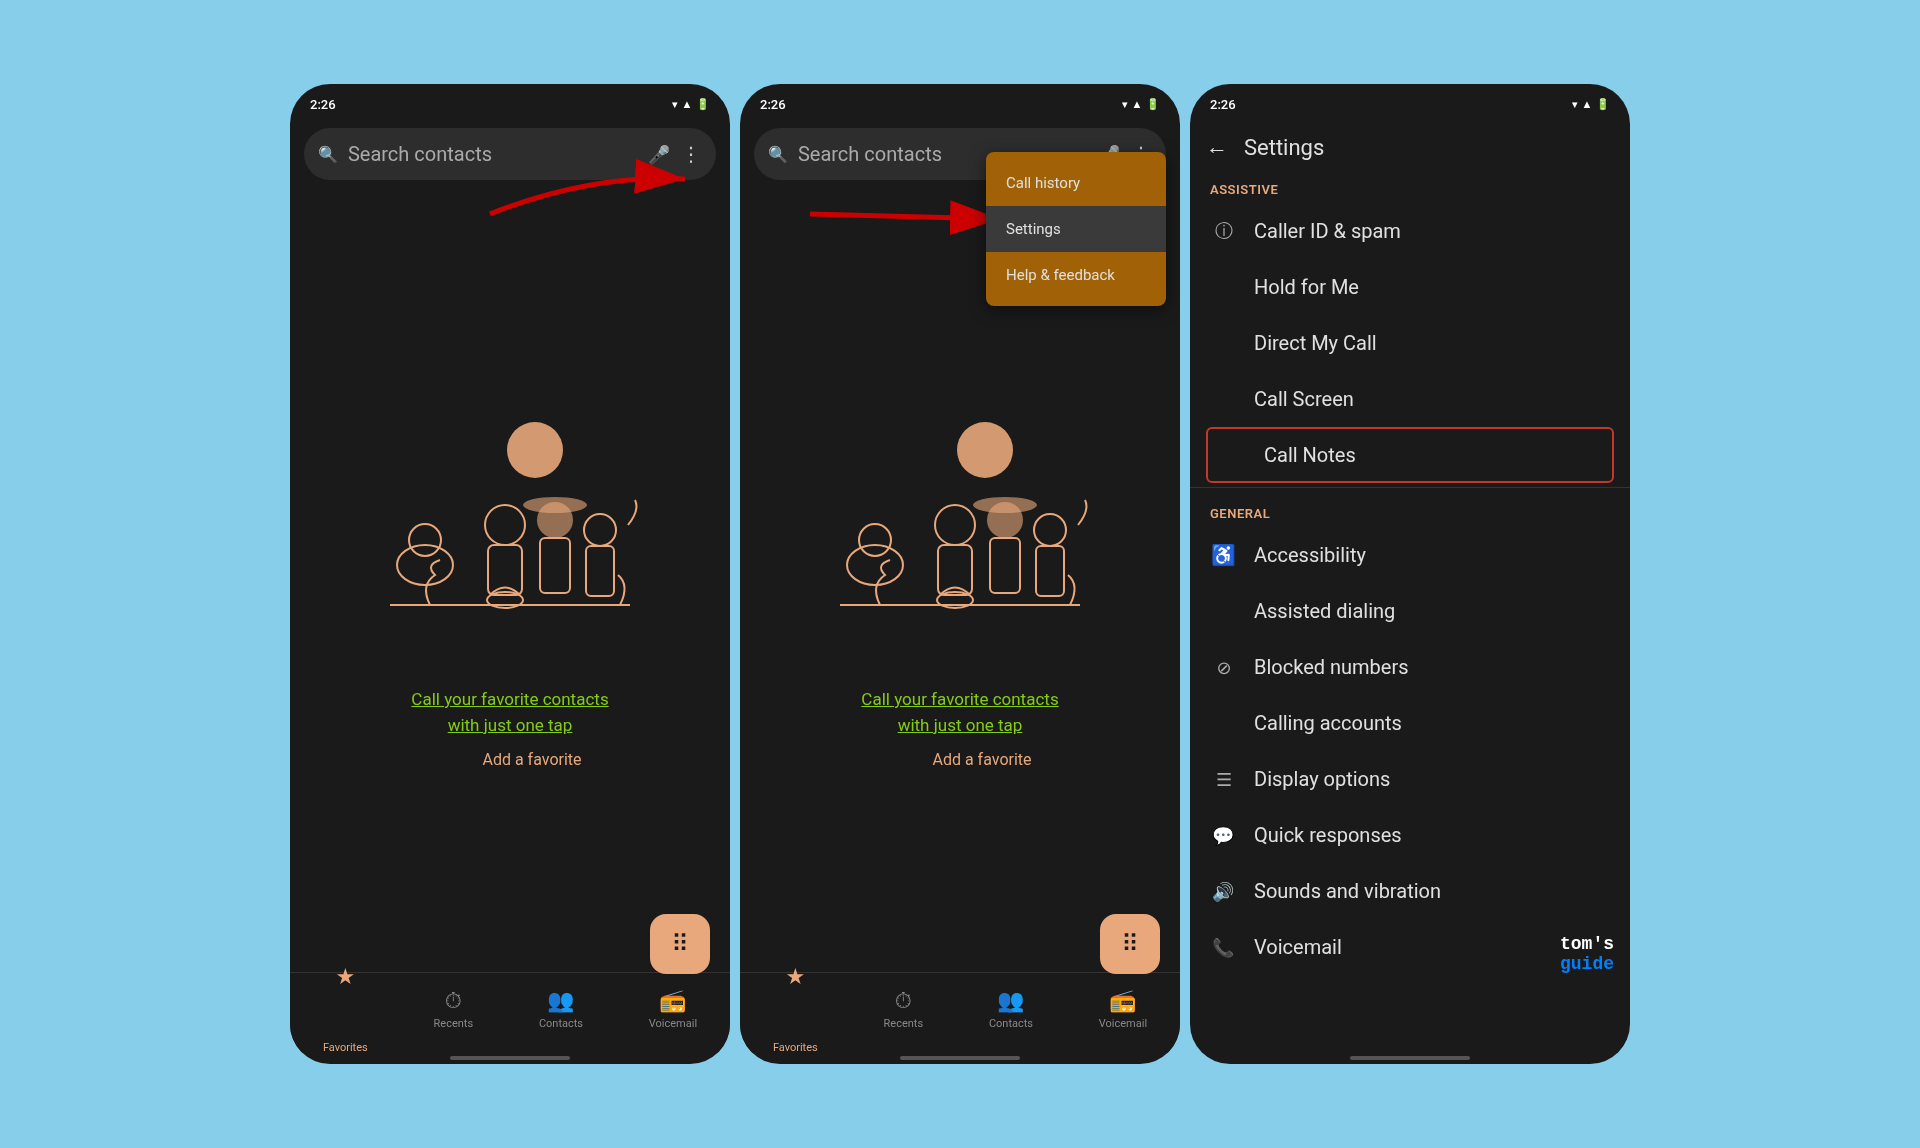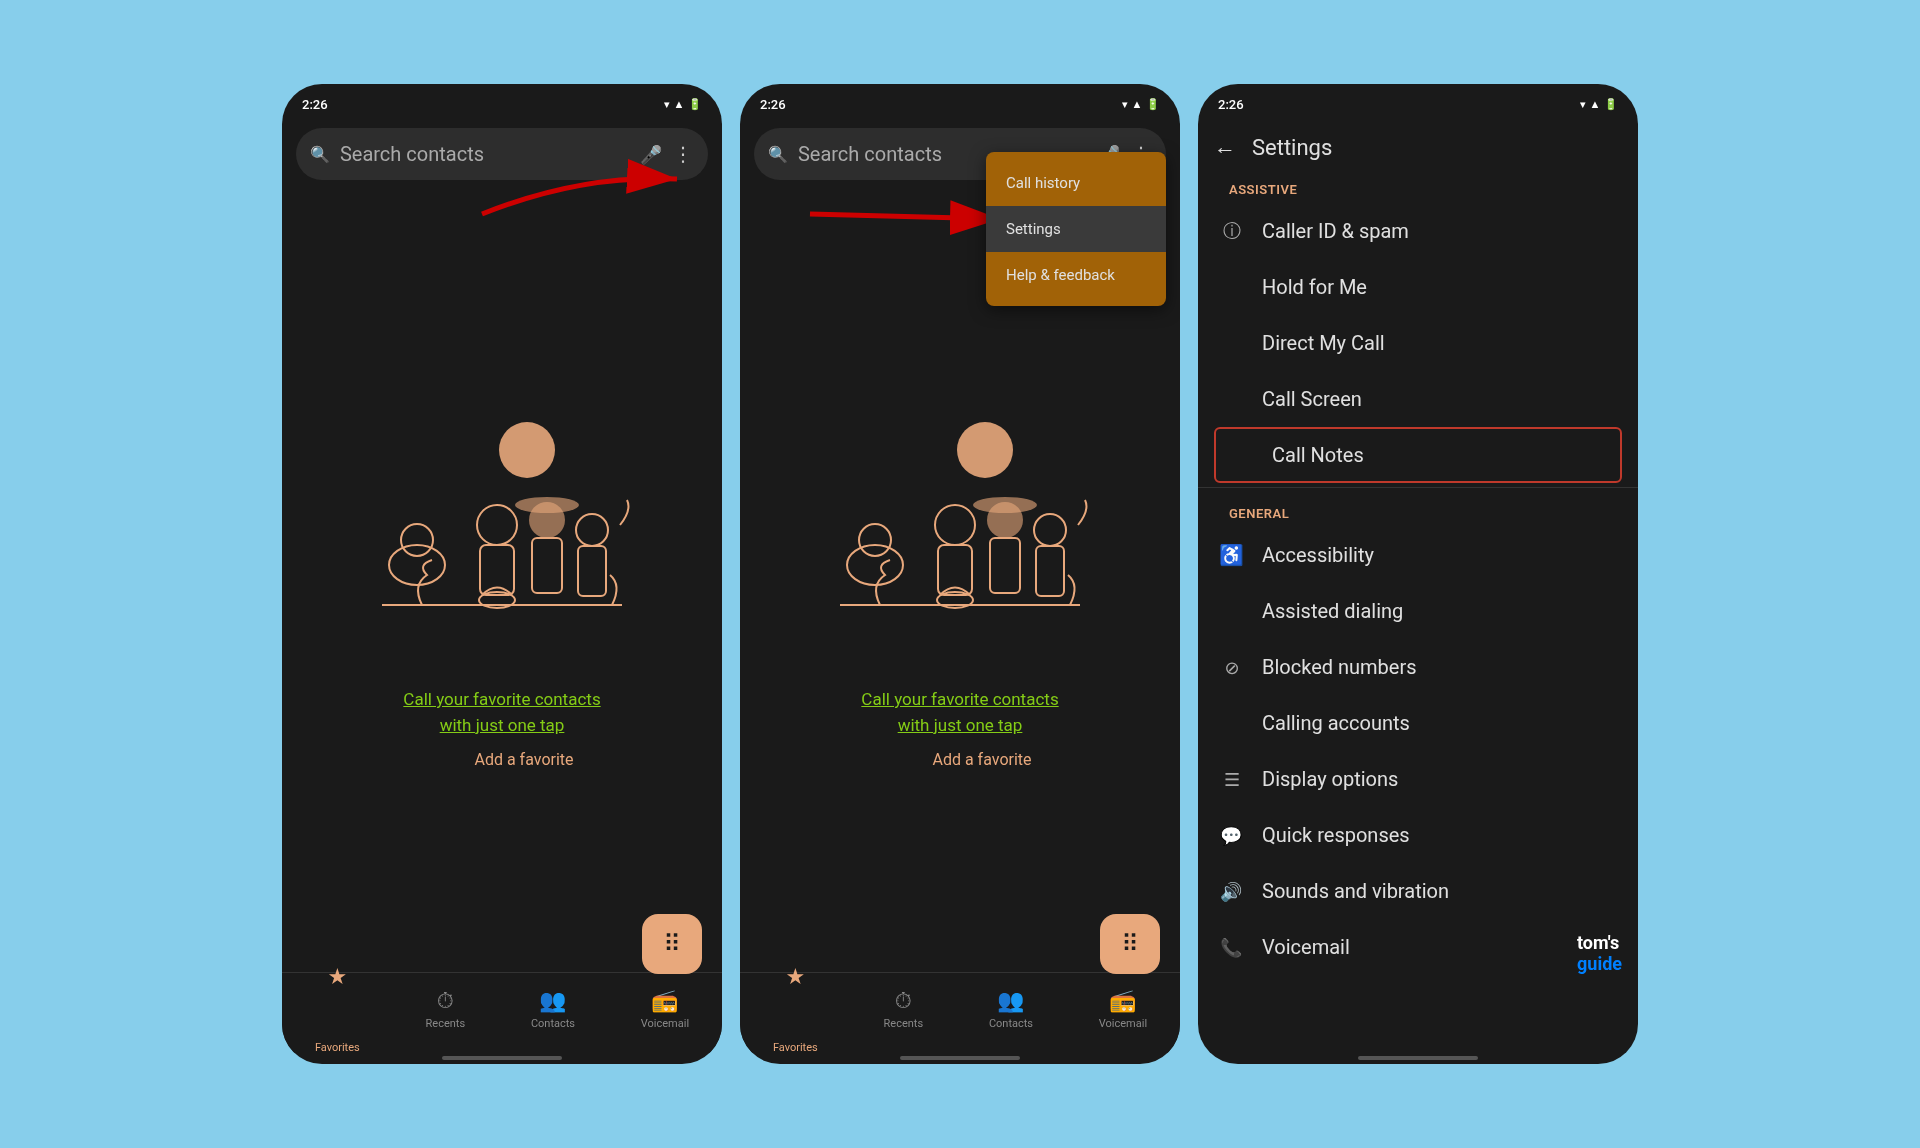--- a/index.html
+++ b/index.html
@@ -8,21 +8,21 @@
       height: 1148px;
       background-color: #87ceeb;
       display: flex;
       align-items: center;
       justify-content: center;
       font-family: 'Roboto', Arial, sans-serif;
       overflow: hidden;
     }
     .screenshots-container {
       display: flex;
-      gap: 18px;
+      gap: 10px;
       align-items: flex-start;
       padding: 20px;
     }
     .phone-screen {
       width: 440px;
       height: 980px;
       background-color: #1a1a1a;
       border-radius: 40px;
       overflow: hidden;
       position: relative;
@@ -216,21 +216,20 @@
       overflow-y: auto;
       padding: 0 0 10px 0;
     }
     .settings-list::-webkit-scrollbar { display: none; }
     .section-label {
       color: #e8a87c;
       font-size: 13px;
       font-weight: 600;
       padding: 14px 20px 6px 20px;
       letter-spacing: 0.5px;
-      margin-left: 11px;
     }
     .settings-item {
       display: flex;
       align-items: center;
       padding: 16px 20px;
       gap: 16px;
       position: relative;
     }
     .settings-item-icon {
       width: 28px;
@@ -254,20 +253,21 @@
       height: 1px;
       background: #333;
       margin: 4px 0;
     }
     .toms-guide-watermark {
       position: absolute;
       bottom: 90px;
       right: 16px;
       font-size: 18px;
       font-weight: 700;
+      font-family: Liberation Mono, monospace;
     }
     .toms-white { color: #fff; }
     .toms-blue { color: #0080ff; }
   </style>
 </head>
 <body>
 
 <div class="screenshots-container">
 
   <div class="phone-screen">

